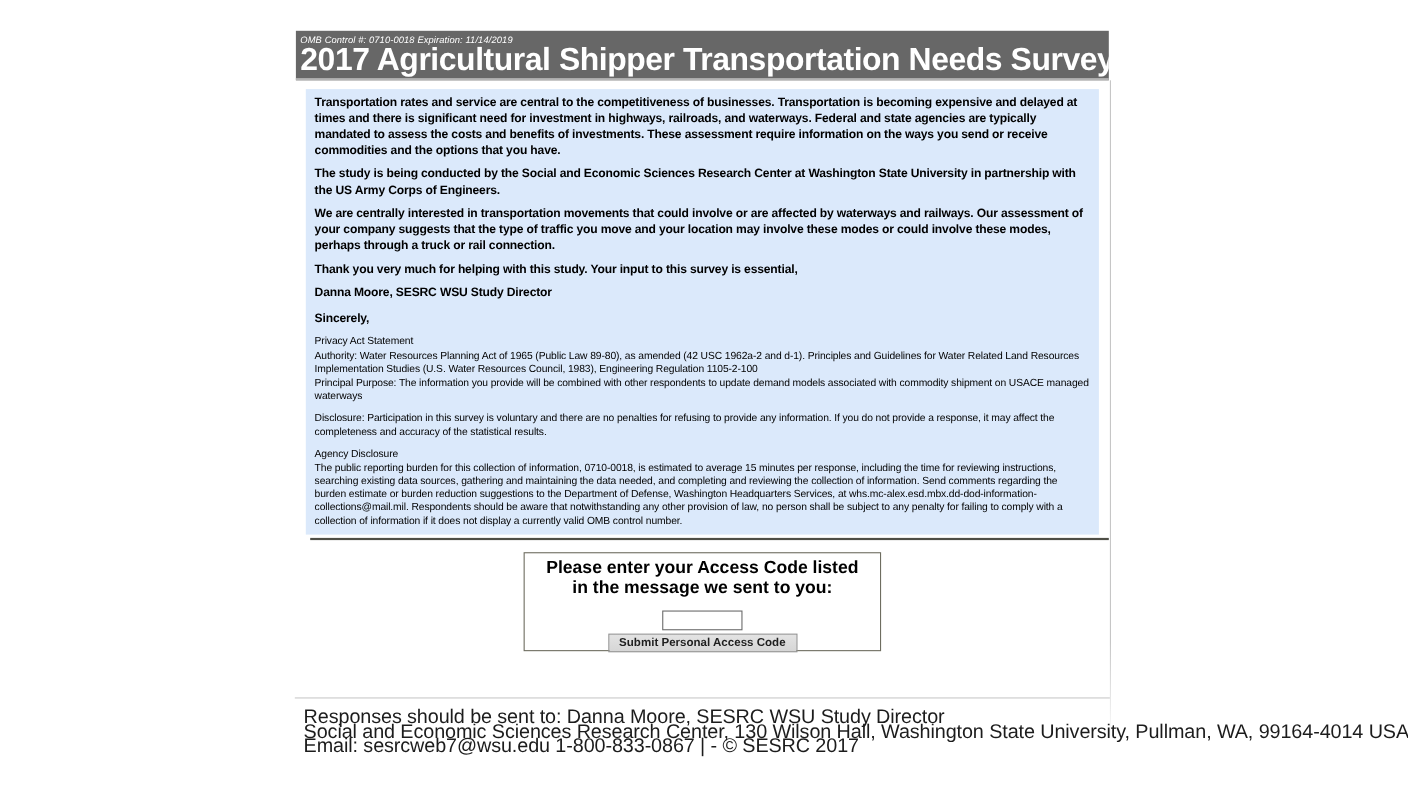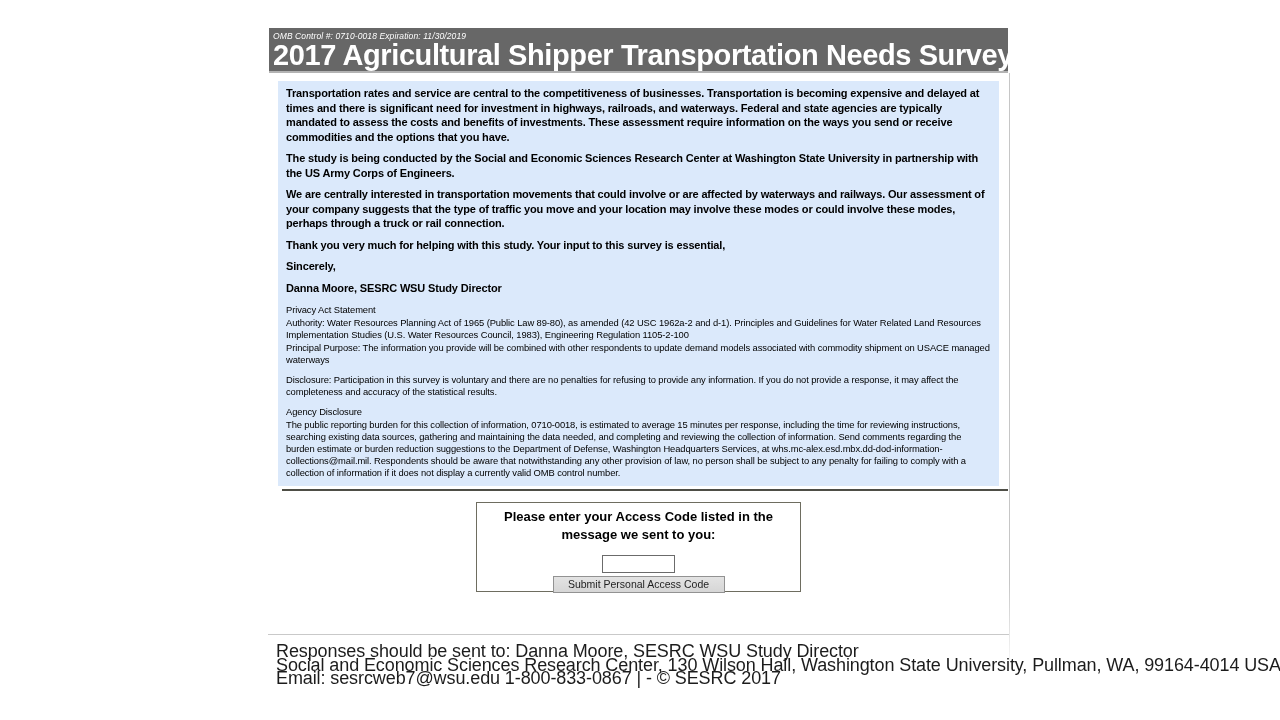--- a/index.html
+++ b/index.html
@@ -88,21 +88,21 @@
   .access-box {
     width: 325px;
     margin: 11px auto 0 auto;
     height: 90px;
     border: 1px solid #6e6d60;
     background: #ffffff;
     text-align: center;
     padding-top: 5px;
   }
   .access-heading {
-    font-size: 13px;
+    font-size: 16px;
     font-weight: bold;
     line-height: 17.5px;
     color: #000000;
     width: 302px;
     margin: 0 auto;
   }
   .access-input {
     display: block;
     margin: 12px auto 0 auto;
     width: 73px;
@@ -118,20 +118,21 @@
     width: 172px;
     height: 17px;
     background: linear-gradient(#e3e3e3, #d6d6d6);
     border: 1px solid #929292;
     font-size: 10.5px;
     color: #1f1f1f;
     font-family: "Liberation Sans", "DejaVu Sans", sans-serif;
     line-height: 13px;
     padding: 0;
     cursor: pointer;
+    font-weight: bold;
   }
 
   
   .footer-rule {
     margin-top: 42px;
     width: 741px;
     height: 1px;
     background: #c9c9c9;
   }
   .footer {
@@ -152,31 +153,31 @@
     background: linear-gradient(#c6c6c6 85%, rgba(198,198,198,0));
   }
 </style>
 </head>
 <body>
 
 <div class="canvas">
   <div class="column">
 
     <div class="header">
-      <div class="omb-line">OMB Control #: 0710-0018 Expiration: 11/30/2019</div>
+      <div class="omb-line">OMB Control #: 0710-0018 Expiration: 11/14/2019</div>
       <div class="survey-title">2017 Agricultural Shipper Transportation Needs Survey</div>
     </div>
 
     <div class="info-box">
       <p class="p-bold">Transportation rates and service are central to the competitiveness of businesses.  Transportation is becoming expensive and delayed at times and there is significant need for investment in highways, railroads, and waterways.  Federal and state agencies are typically mandated to assess the costs and benefits of investments.  These assessment require information on the ways you send or receive commodities and the options that you have.</p>
       <p class="p-bold">The study is being conducted by the Social and Economic Sciences Research Center at Washington State University in partnership with the US Army Corps of Engineers.</p>
       <p class="p-bold">We are centrally interested in transportation movements that could involve or are affected by waterways and railways.  Our assessment of your company suggests that the type of traffic you move and your location may involve these modes or could involve these modes, perhaps through a truck or rail connection.</p>
       <p class="p-bold">Thank you very much for helping with this study.  Your input to this survey is essential,</p>
+      <p class="p-bold sig-gap">Danna Moore,  SESRC WSU Study Director</p>
       <p class="p-bold">Sincerely,</p>
-      <p class="p-bold sig-gap">Danna Moore,  SESRC WSU Study Director</p>
 
       <p class="p-small p-small-head">Privacy Act Statement</p>
       <p class="p-small">Authority: Water Resources Planning Act of 1965 (Public Law 89-80), as amended (42 USC 1962a-2 and d-1).  Principles and Guidelines for Water Related Land Resources Implementation Studies (U.S. Water Resources Council, 1983), Engineering Regulation 1105-2-100</p>
       <p class="p-small">Principal Purpose: The information you provide will be combined with other respondents to update demand models associated with commodity shipment on USACE managed waterways</p>
       <p class="p-small gap-before">Disclosure: Participation in this survey is voluntary and there are no penalties for refusing to provide any information. If you do not provide a response, it may affect the completeness and accuracy of the statistical results.</p>
 
       <p class="p-small gap-before">Agency Disclosure</p>
       <p class="p-small">The public reporting burden for this collection of information, 0710-0018, is estimated to average 15 minutes per response, including the time for reviewing instructions, searching existing data sources, gathering and maintaining the data needed, and completing and reviewing the collection of information. Send comments regarding the burden estimate or burden reduction suggestions to the Department of Defense, Washington Headquarters Services, at whs.mc-alex.esd.mbx.dd-dod-information-collections@mail.mil.   Respondents should be aware that notwithstanding any other provision of law, no person shall be subject to any penalty for failing to comply with a collection of information if it does not display a currently valid OMB control number.</p>
     </div>
 

